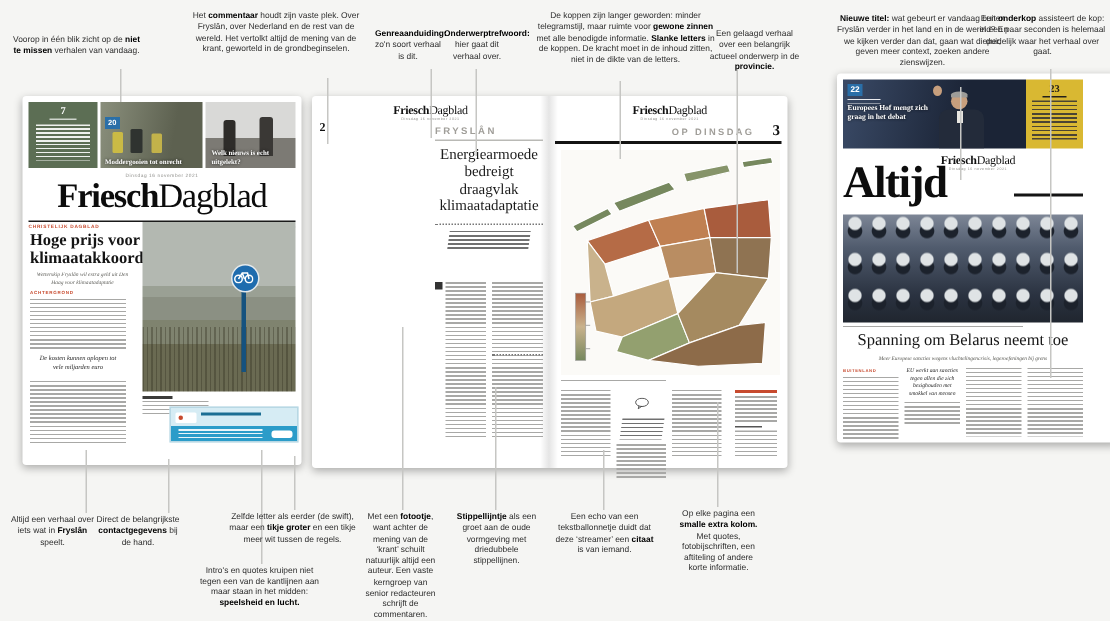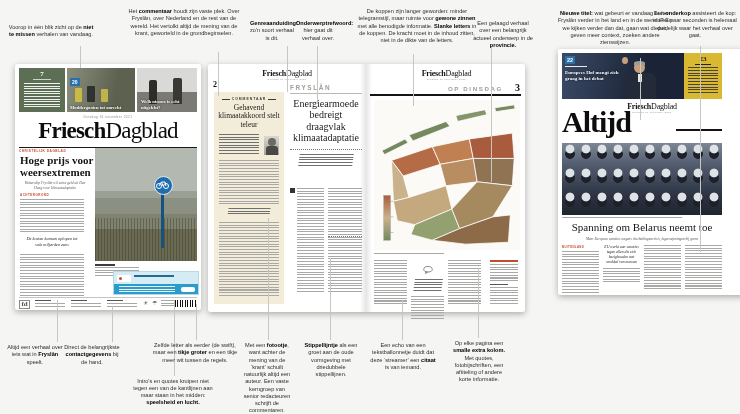--- a/index.html
+++ b/index.html
@@ -86,21 +86,21 @@
 
     <div class="dateline ctr" style="position:absolute;left:0;top:51px;width:100%;">Dinsdag 16 november 2021</div>
     <div class="sf ctr abs" style="left:0;top:55px;width:100%;font-size:23px;letter-spacing:-.8px;color:#0c0c0c;line-height:1;">
       <span class="mbold" style="font-weight:bold;">Friesch</span><span>Dagblad</span>
     </div>
     <div class="abs" style="left:4px;top:83px;width:178px;border-top:1px solid #1a1a1a;padding-top:1px;display:flex;justify-content:space-between;">
       <span style="font-size:3.2px;font-weight:bold;color:#c74a2e;letter-spacing:.5px;">CHRISTELIJK DAGBLAD</span>
       <span style="font-size:3.2px;color:#98948e;">106e jaargang nr. 270  |  € 2,95</span>
     </div>
 
-    <div class="sf abs" style="left:5px;top:91px;width:74px;font-size:11px;line-height:1.05;font-weight:bold;color:#141414;">Hoge prijs voor weersextremen</div>
+    <div class="sf abs" style="left:5px;top:91px;width:74px;font-size:11px;line-height:1.05;font-weight:bold;color:#141414;">Hoge prijs voor klimaatakkoord</div>
     <div class="sf abs ctr" style="left:5px;top:117px;width:70px;font-size:3.7px;line-height:1.3;font-style:italic;color:#5d5d58;">Wetterskip Fryslân wil extra geld uit Den Haag voor klimaatadaptatie</div>
     <div class="abs" style="left:5px;top:129px;font-size:3px;font-weight:bold;color:#c74a2e;letter-spacing:.5px;">ACHTERGROND</div>
     <div class="gk abs" style="left:5px;top:135px;width:64px;height:34px;"></div>
     <div class="sf abs ctr" style="left:8px;top:172px;width:58px;font-size:4.3px;line-height:1.3;font-style:italic;color:#222;">De kosten kunnen oplopen tot vele miljarden euro</div>
     <div class="gk abs" style="left:5px;top:190px;width:64px;height:42px;"></div>
 
     <div class="abs" style="left:80px;top:84px;width:102px;height:113px;background:linear-gradient(180deg,#b3b8b1 0 38%,#9aa094 38% 44%,#8b9083 44% 58%,#7f836f 58% 72%,#6a6a52 72% 100%);overflow:hidden;">
       <div class="abs" style="left:0;bottom:0;width:100%;height:38%;background:repeating-linear-gradient(90deg,rgba(52,50,34,.38) 0 1px,transparent 1px 3px);"></div>
       <div class="abs" style="left:66px;top:42px;width:2.5px;height:58px;background:#15527f;"></div>
       <div class="abs" style="left:59px;top:28px;width:17px;height:17px;border-radius:50%;background:#1f6cae;border:1.5px solid #e4e9ec;">
@@ -119,67 +119,32 @@
     <div class="abs" style="left:98px;top:207px;width:84px;height:22px;background:#d6ecf4;border:.5px solid #b8d8e4;">
       <div class="abs" style="left:3px;top:3px;width:14px;height:7px;background:#fff;border-radius:1px;"></div>
       <div class="abs" style="left:5px;top:5px;width:3px;height:3px;border-radius:50%;background:#c74a2e;"></div>
       <div class="abs" style="left:20px;top:3px;width:40px;height:2px;background:#1c6e93;"></div>
       <div class="abs" style="left:0;bottom:0;width:100%;height:10px;background:#2b9cc9;">
         <div class="gkw abs" style="left:5px;top:2px;width:56px;height:6px;"></div>
         <div class="abs" style="right:3px;top:2.5px;width:14px;height:5px;background:#fff;border-radius:2px;"></div>
       </div>
     </div>
 
-    <div class="abs" style="left:4px;top:233px;width:178px;height:10px;border-top:1px solid #c4c4c0;">
-      <span class="sf" style="position:absolute;left:0;top:1.5px;font-weight:bold;font-size:7px;color:#4a4a46;border:1px solid #8a8a86;padding:0 1.5px;line-height:1;">fd</span>
-      <div class="abs" style="left:16px;top:2px;width:30px;">
-          <div style="width:16px;height:1.4px;background:#555;margin-bottom:1.2px;"></div>
-          <div class="gk" style="width:30px;height:5px;"></div>
-        </div>
-      <div class="abs" style="left:52px;top:2px;width:30px;">
-          <div style="width:16px;height:1.4px;background:#555;margin-bottom:1.2px;"></div>
-          <div class="gk" style="width:30px;height:5px;"></div>
-        </div>
-      <div class="abs" style="left:88px;top:2px;width:30px;">
-          <div style="width:16px;height:1.4px;background:#555;margin-bottom:1.2px;"></div>
-          <div class="gk" style="width:30px;height:5px;"></div>
-        </div>
-      <span style="position:absolute;left:124px;top:1px;font-size:6px;color:#666;">☀</span>
-      <span style="position:absolute;left:133px;top:1px;font-size:6px;color:#666;">☂</span>
-      <div class="gk abs" style="left:142px;top:2px;width:14px;height:6px;"></div>
-      <div class="abs" style="right:0;top:1.5px;width:22px;height:7px;background:repeating-linear-gradient(90deg,#111 0 1px,#fff 1px 2.5px);"></div>
-    </div>
   </div>
 
   <div class="card" style="left:208px;top:64px;width:317px;height:248px;">
 
     <div class="abs" style="left:152px;top:0;width:12px;height:100%;background:linear-gradient(90deg,rgba(0,0,0,0),rgba(0,0,0,.10),rgba(0,0,0,0));"></div>
 
     <div class="sf abs" style="left:5px;top:16px;font-size:8px;font-weight:bold;color:#111;">2</div>
     <div class="mast-sm sf ctr abs" style="left:0;top:5px;width:158px;">
       <span class="mb">Friesch</span><span>Dagblad</span>
     </div>
     <div class="dateline ctr abs" style="left:0;top:14px;width:158px;font-size:2.4px;">Dinsdag 16 november 2021</div>
 
-    <div class="abs" style="left:6px;top:28px;width:70px;height:212px;background:#f3ecd9;">
-      <div class="ctr" style="margin-top:5px;font-size:3.4px;font-weight:bold;letter-spacing:1px;color:#3a3a36;">
-        <span style="display:inline-block;width:8px;height:1px;background:#3a3a36;vertical-align:middle;margin-right:2px;"></span><span>COMMENTAAR</span><span style="display:inline-block;width:8px;height:1px;background:#3a3a36;vertical-align:middle;margin-left:2px;"></span>
-      </div>
-      <div class="sf ctr abs" style="left:4px;top:12px;width:62px;font-size:7.5px;line-height:1.12;color:#1a1a1a;">Gehavend klimaatakkoord stelt teleur</div>
-      <div class="gkd abs" style="left:5px;top:42px;width:40px;height:22px;"></div>
-      <div class="abs" style="right:5px;top:44px;width:15px;height:19px;background:linear-gradient(#d9d7d2,#a3a19c);overflow:hidden;">
-        <div class="abs" style="left:3.5px;top:2px;width:8px;height:8px;border-radius:50%;background:#6d6a66;"></div>
-        <div class="abs" style="left:1.5px;top:10px;width:12px;height:9px;border-radius:3px 3px 0 0;background:#4a4845;"></div>
-      </div>
-      <div class="gk abs" style="left:5px;top:68px;width:60px;height:44px;"></div>
-      <div class="abs ctr" style="left:10px;top:116px;width:50px;">
-        <div class="gkd" style="width:42px;height:8px;margin:0 auto;transform:skewX(-8deg);"></div>
-      </div>
-      <div class="gk abs" style="left:5px;top:130px;width:60px;height:74px;"></div>
-    </div>
 
     <div class="abs" style="left:82px;top:20px;width:72px;height:222px;">
       <div class="smallcaps" style="font-size:6.4px;">FRYSLÂN</div>
       <div style="width:72px;height:1px;background:#b9b9b5;margin-top:2px;"></div>
       <div class="sf ctr" style="margin-top:4px;width:72px;font-size:10px;line-height:1.14;color:#1a1a1a;">Energiearmoede bedreigt draagvlak klimaatadaptatie</div>
       <div class="dotted" style="width:72px;margin-top:5px;"></div>
       <div class="gkd" style="width:54px;height:12px;margin:4px auto 0;transform:skewX(-8deg);"></div>
       <div class="abs" style="left:0;top:104px;width:5px;height:5px;background:#333;"></div>
       <div class="gk abs" style="left:7px;top:104px;width:27px;height:104px;"></div>
       <div class="gk abs" style="left:38px;top:104px;width:34px;height:104px;"></div>

